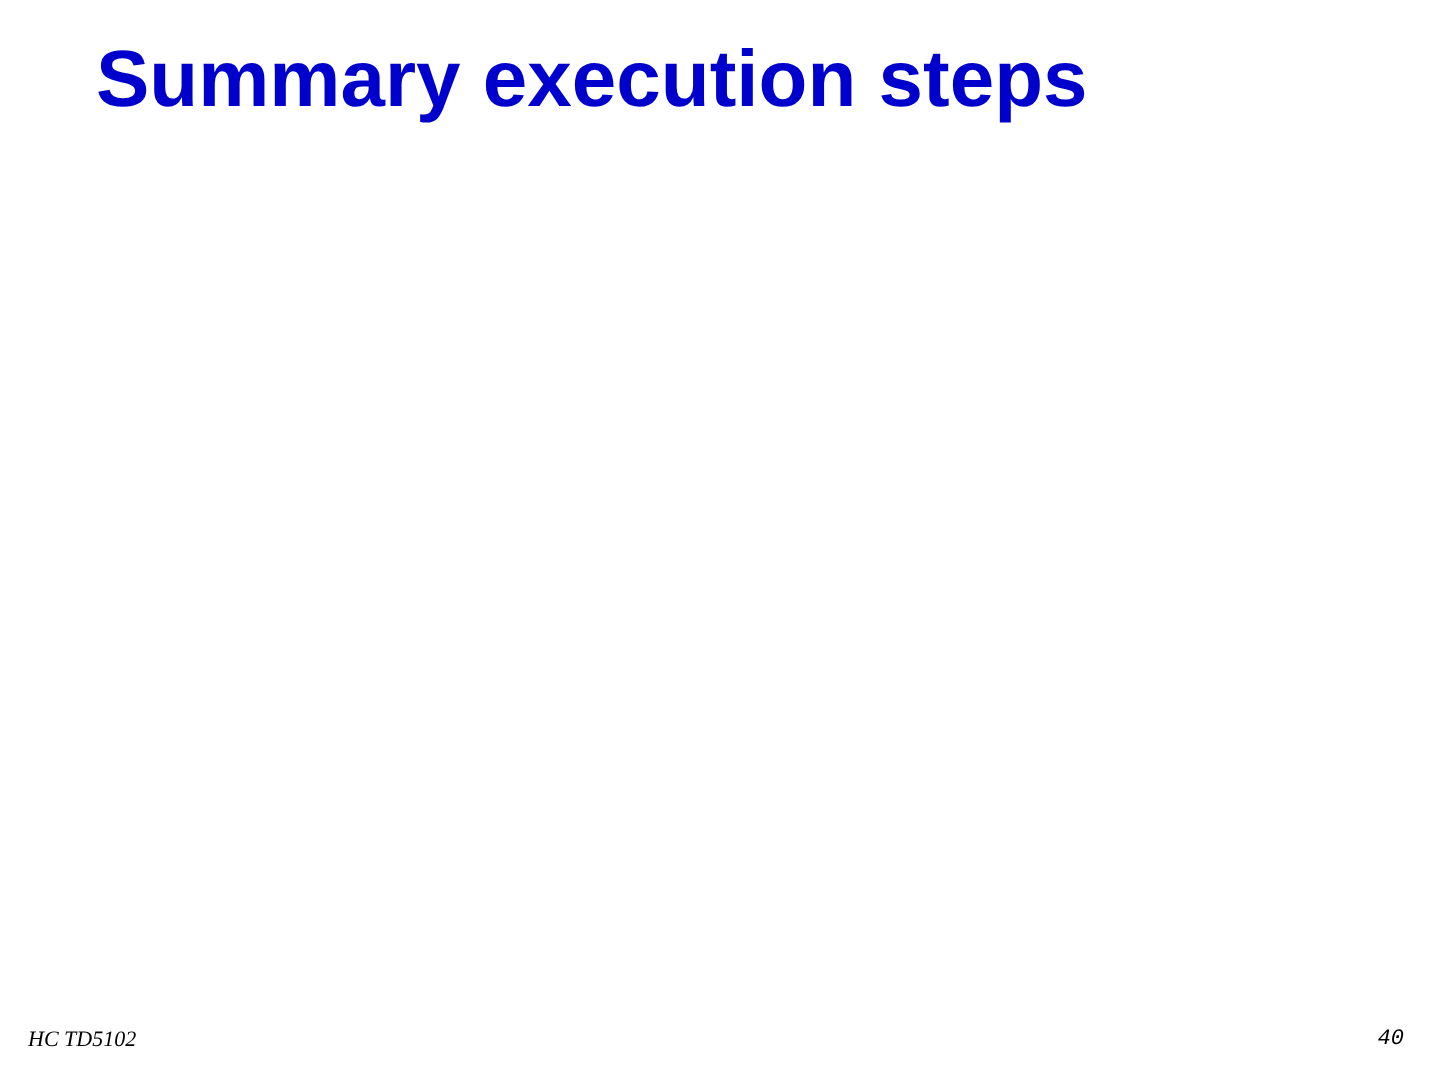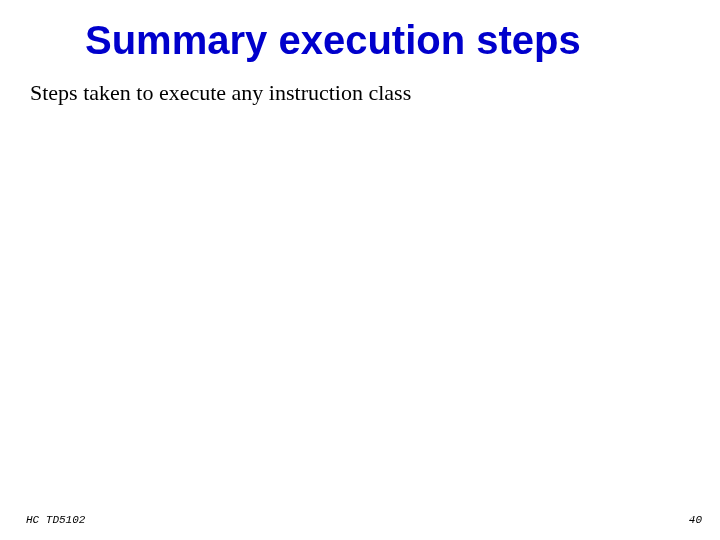--- a/index.html
+++ b/index.html
@@ -21,51 +21,48 @@
     position: relative;
   }
   .title {
     position: absolute;
     top: 18px;
     left: 48px;
     font-size: 40px;
     font-weight: bold;
     color: #0000cc;
     letter-spacing: 0px;
-    margin-left: 37px;
   }
   .subtitle {
     position: absolute;
     top: 80px;
     left: 30px;
     font-size: 22px;
     color: #000000;
     font-family: "Times New Roman", Times, serif;
   }
   .footer-left {
     position: absolute;
     bottom: 14px;
     left: 14px;
     font-size: 11px;
     font-style: italic;
     color: #000000;
-    font-family: Liberation Mono, monospace;
-    margin-left: 12px;
+    font-family: Liberation Serif, serif;
   }
   .footer-right {
     position: absolute;
     bottom: 14px;
     right: 18px;
     font-size: 11px;
     font-style: italic;
     color: #000000;
     font-family: Liberation Mono, monospace;
   }
 </style>
 </head>
 <body>
 
 <div class="slide">
   <h1 class="title">Summary execution steps</h1>
-  <div class="subtitle">Steps taken to execute any instruction class</div>
   <div class="footer-left">HC TD5102</div>
   <div class="footer-right">40</div>
 </div>
 
 </body></html>

